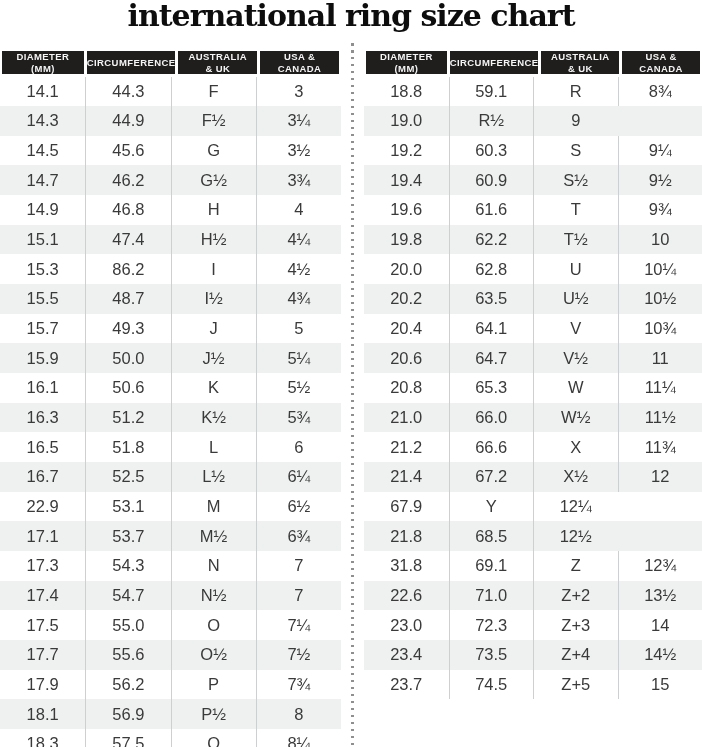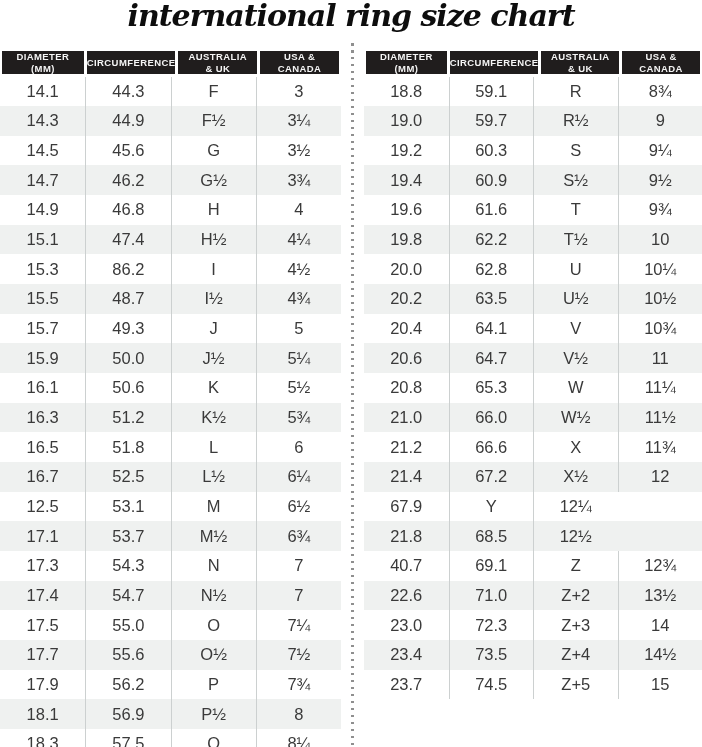--- a/index.html
+++ b/index.html
@@ -4,21 +4,21 @@
 <style>
   * { margin:0; padding:0; box-sizing:border-box; }
   html,body { background:#ffffff; }
   body {
     width:702px; height:747px;
     font-family:"Liberation Sans","DejaVu Sans",sans-serif;
     overflow:hidden;
   }
   .page { width:702px; height:747px; overflow:hidden; background:#fff; }
 
-  .title-wrap { height:43px; overflow:visible; text-align:center;font-style:italic; }
+  .title-wrap { height:43px; overflow:visible; text-align:center; }
   .page-title {
     font-family:"DejaVu Serif","Liberation Serif",serif;
     font-weight:bold;
     font-size:30px;
     line-height:31px;
     letter-spacing:-1px;
     color:var(--title-color,#0d0d0d);
     white-space:nowrap;
   }
 
@@ -171,21 +171,21 @@
             <div class="cell">L</div>
             <div class="cell">6</div>
           </div>
           <div class="row">
             <div class="cell">16.7</div>
             <div class="cell">52.5</div>
             <div class="cell">L½</div>
             <div class="cell">6¼</div>
           </div>
           <div class="row">
-            <div class="cell">12.5</div>
+            <div class="cell">22.9</div>
             <div class="cell">53.1</div>
             <div class="cell">M</div>
             <div class="cell">6½</div>
           </div>
           <div class="row">
             <div class="cell">17.1</div>
             <div class="cell">53.7</div>
             <div class="cell">M½</div>
             <div class="cell">6¾</div>
           </div>
@@ -258,21 +258,20 @@
         </div>
       <div class="body-rows">
           <div class="row">
             <div class="cell">18.8</div>
             <div class="cell">59.1</div>
             <div class="cell">R</div>
             <div class="cell">8¾</div>
           </div>
           <div class="row">
             <div class="cell">19.0</div>
-            <div class="cell">59.7</div>
             <div class="cell">R½</div>
             <div class="cell">9</div>
           </div>
           <div class="row">
             <div class="cell">19.2</div>
             <div class="cell">60.3</div>
             <div class="cell">S</div>
             <div class="cell">9¼</div>
           </div>
           <div class="row">
@@ -345,21 +344,21 @@
             <div class="cell">67.9</div>
             <div class="cell">Y</div>
             <div class="cell">12¼</div>
           </div>
           <div class="row">
             <div class="cell">21.8</div>
             <div class="cell">68.5</div>
             <div class="cell">12½</div>
           </div>
           <div class="row">
-            <div class="cell">40.7</div>
+            <div class="cell">31.8</div>
             <div class="cell">69.1</div>
             <div class="cell">Z</div>
             <div class="cell">12¾</div>
           </div>
           <div class="row">
             <div class="cell">22.6</div>
             <div class="cell">71.0</div>
             <div class="cell">Z+2</div>
             <div class="cell">13½</div>
           </div>

